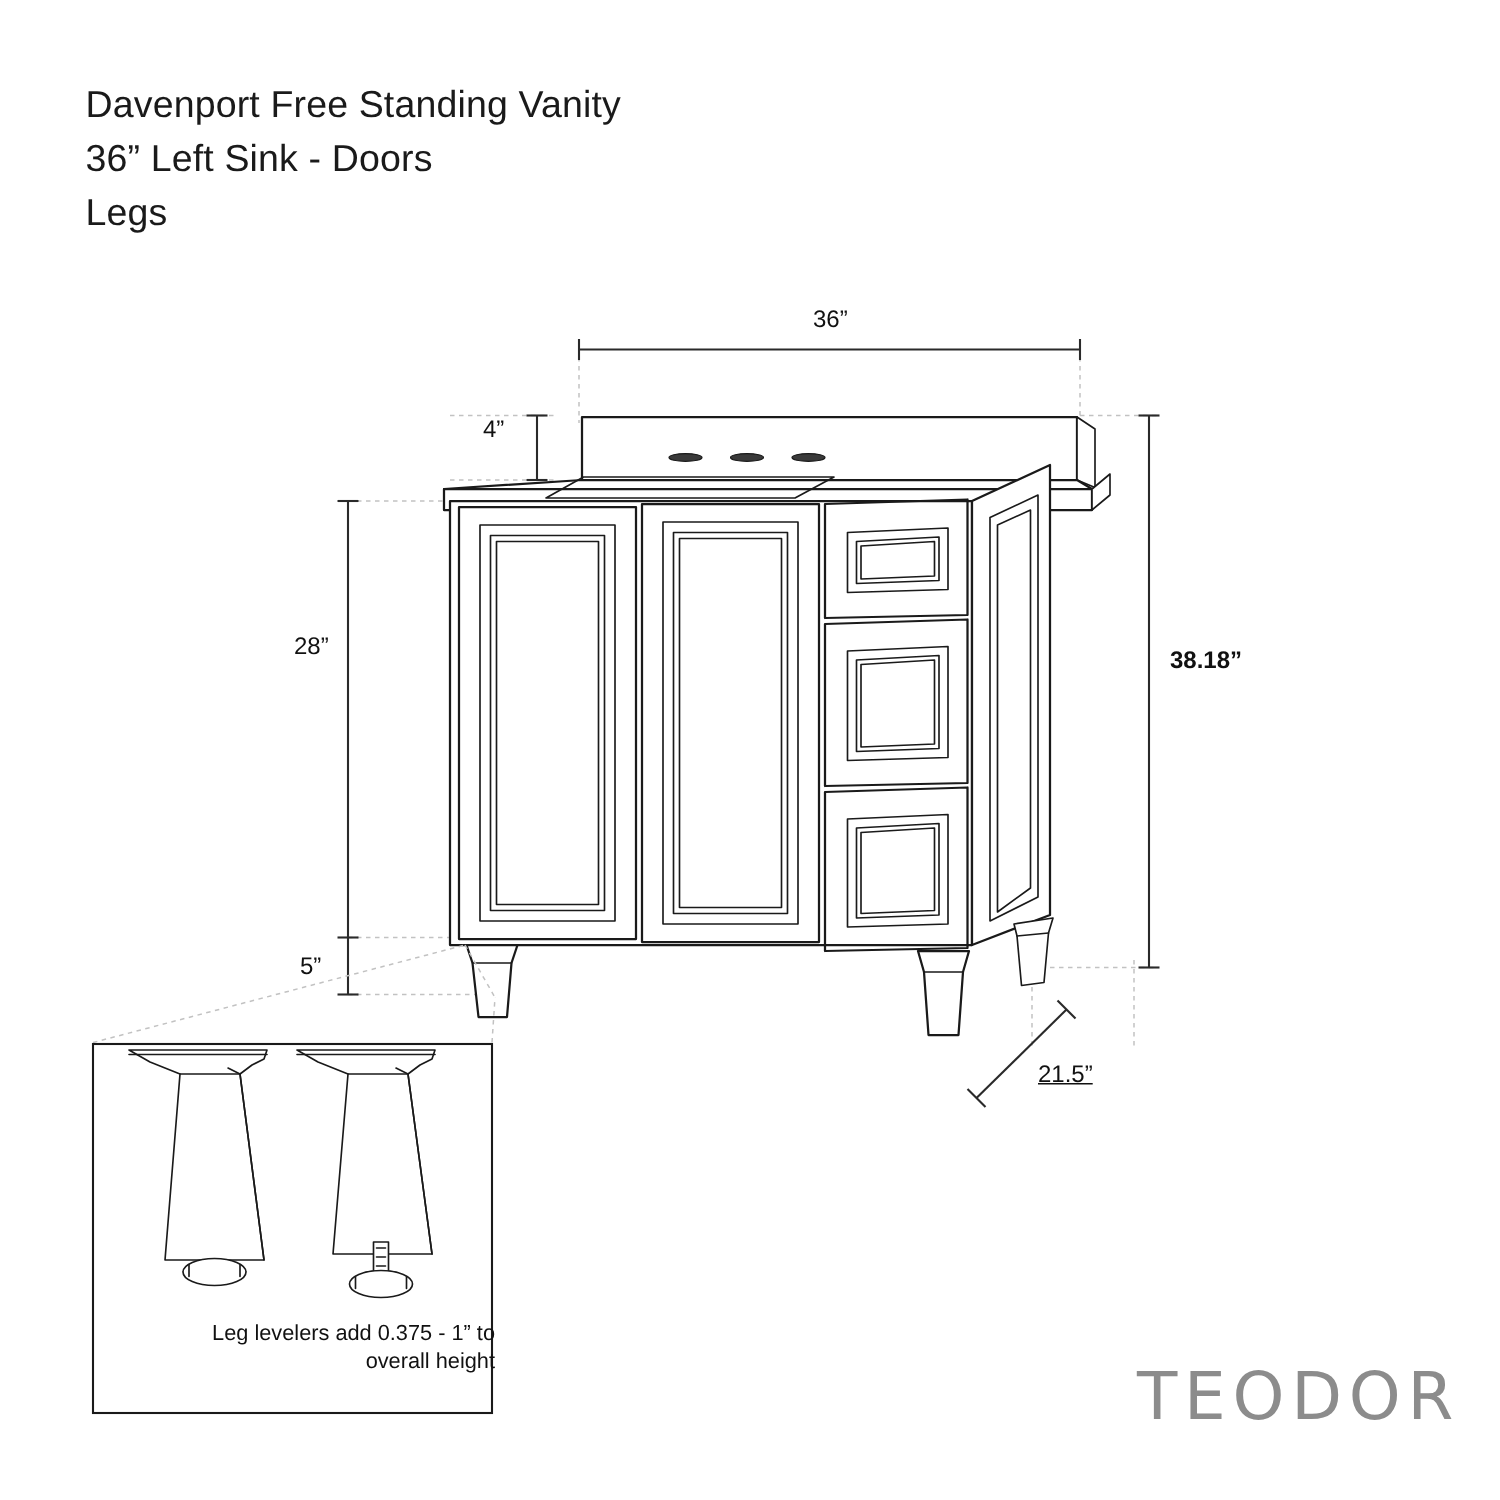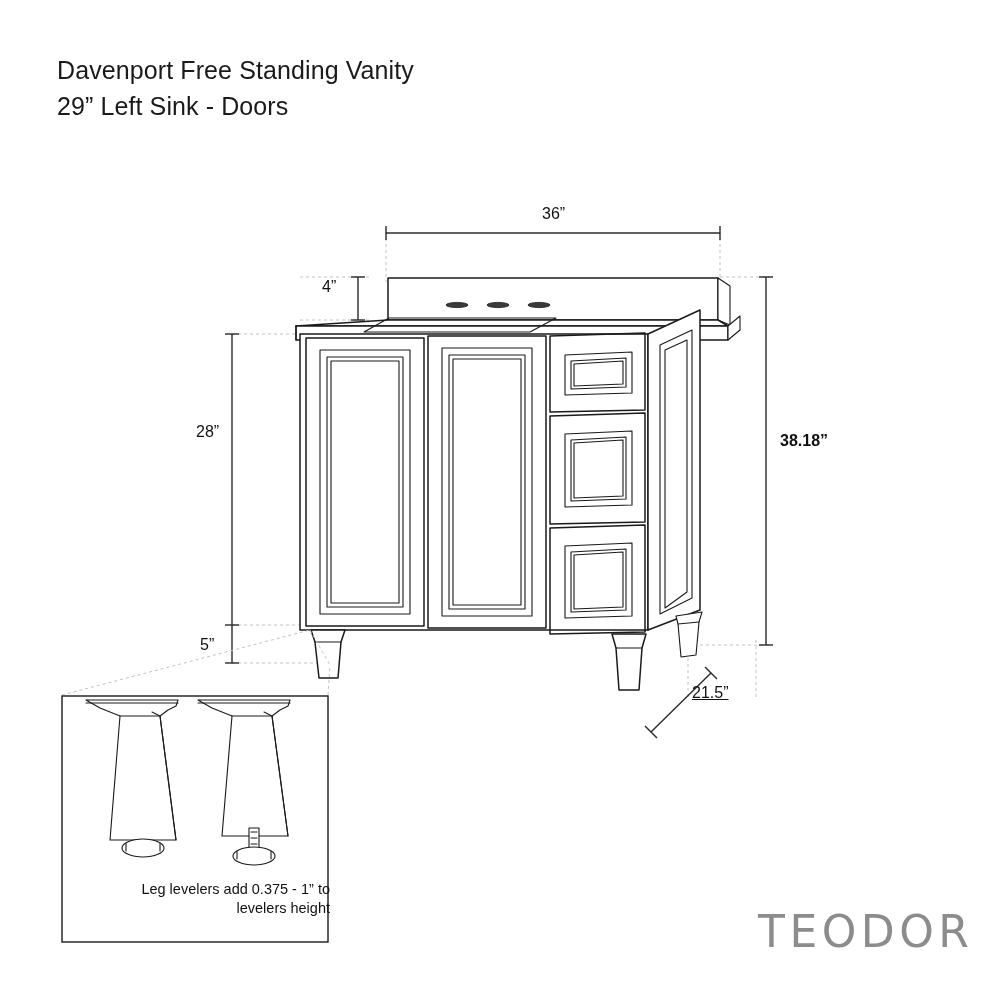--- a/index.html
+++ b/index.html
@@ -63,21 +63,22 @@
     font-family: "DejaVu Sans", sans-serif;
   }
 </style>
 </head>
 <body>
 
 <div id="page">
 
   <div id="title-block">
     <div class="title-line">Davenport Free Standing Vanity</div>
-    <div class="title-line">29” Left Sink - Doors</div>
+    <div class="title-line">36” Left Sink - Doors</div>
+    <div class="title-line">Legs</div>
   </div>
 
   <svg id="drawing-svg" viewBox="0 0 1000 1000">
     <defs>
       <style>
         .ln   { fill:none; stroke:#1a1a1a; stroke-width:1.5; stroke-linejoin:round; stroke-linecap:round; }
         .ln-t { fill:none; stroke:#1a1a1a; stroke-width:1.1; stroke-linejoin:round; stroke-linecap:round; }
         .fw   { fill:#ffffff; stroke:#1a1a1a; stroke-width:1.5; stroke-linejoin:round; }
         .fwt  { fill:#ffffff; stroke:#1a1a1a; stroke-width:1.1; stroke-linejoin:round; }
         .dim  { fill:none; stroke:#2a2a2a; stroke-width:1.4; }
@@ -245,23 +246,23 @@
         <path class="ln-t" d="M 237 851 L 237 859 M 271 851 L 271 859"></path>
       </g>
     </g>
   </svg>
 
   <div class="dim-label" style="left:542px; top:205px;">36”</div>
   <div class="dim-label" style="left:322px; top:278px;">4”</div>
   <div class="dim-label" style="left:196px; top:423px;">28”</div>
   <div class="dim-label" style="left:200px; top:636px;">5”</div>
   <div class="dim-label" style="left:780px; top:432px;font-weight:bold;">38.18”</div>
-  <div class="dim-label" style="left:692px; top:684px;text-decoration:underline;">21.5”</div>
+  <div class="dim-label" style="left:692px; top:708px;text-decoration:underline;">21.5”</div>
 
   <div id="leg-note">
     <span>Leg levelers add 0.375 - 1” to</span>
     <br>
-    <span>levelers height</span>
+    <span>overall height</span>
   </div>
 
   <div id="brand-logo">TEODOR</div>
 
 </div>
 
 </body></html>

